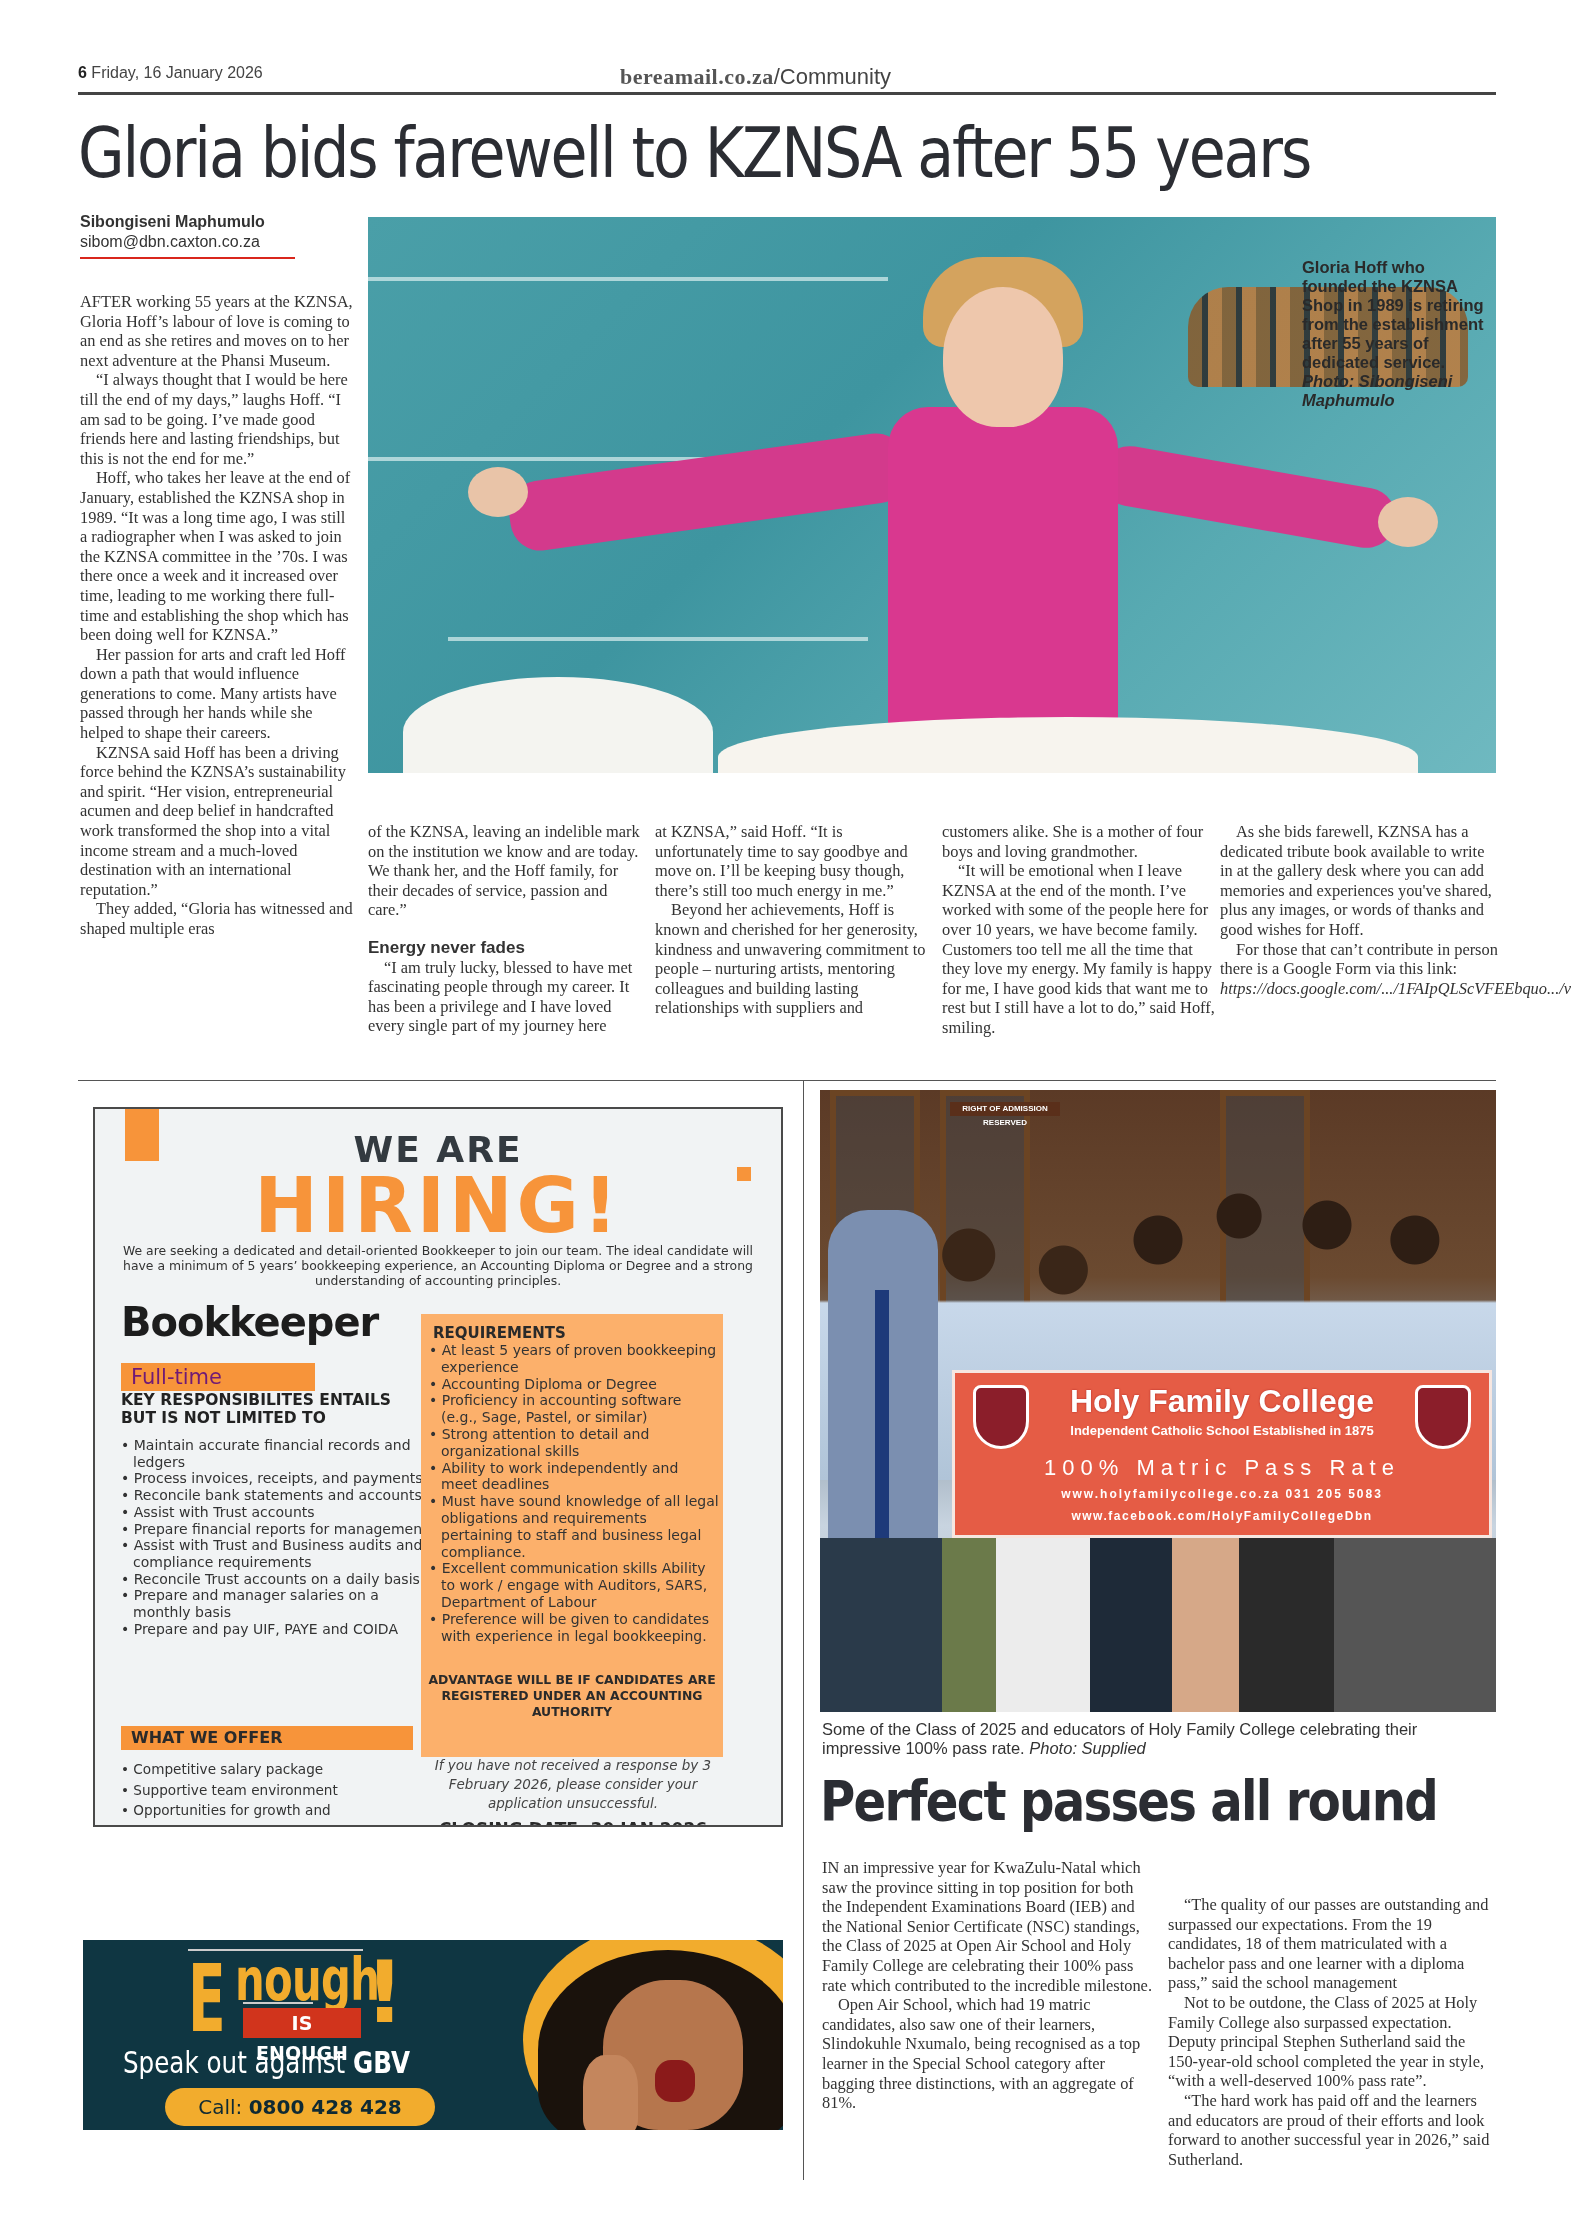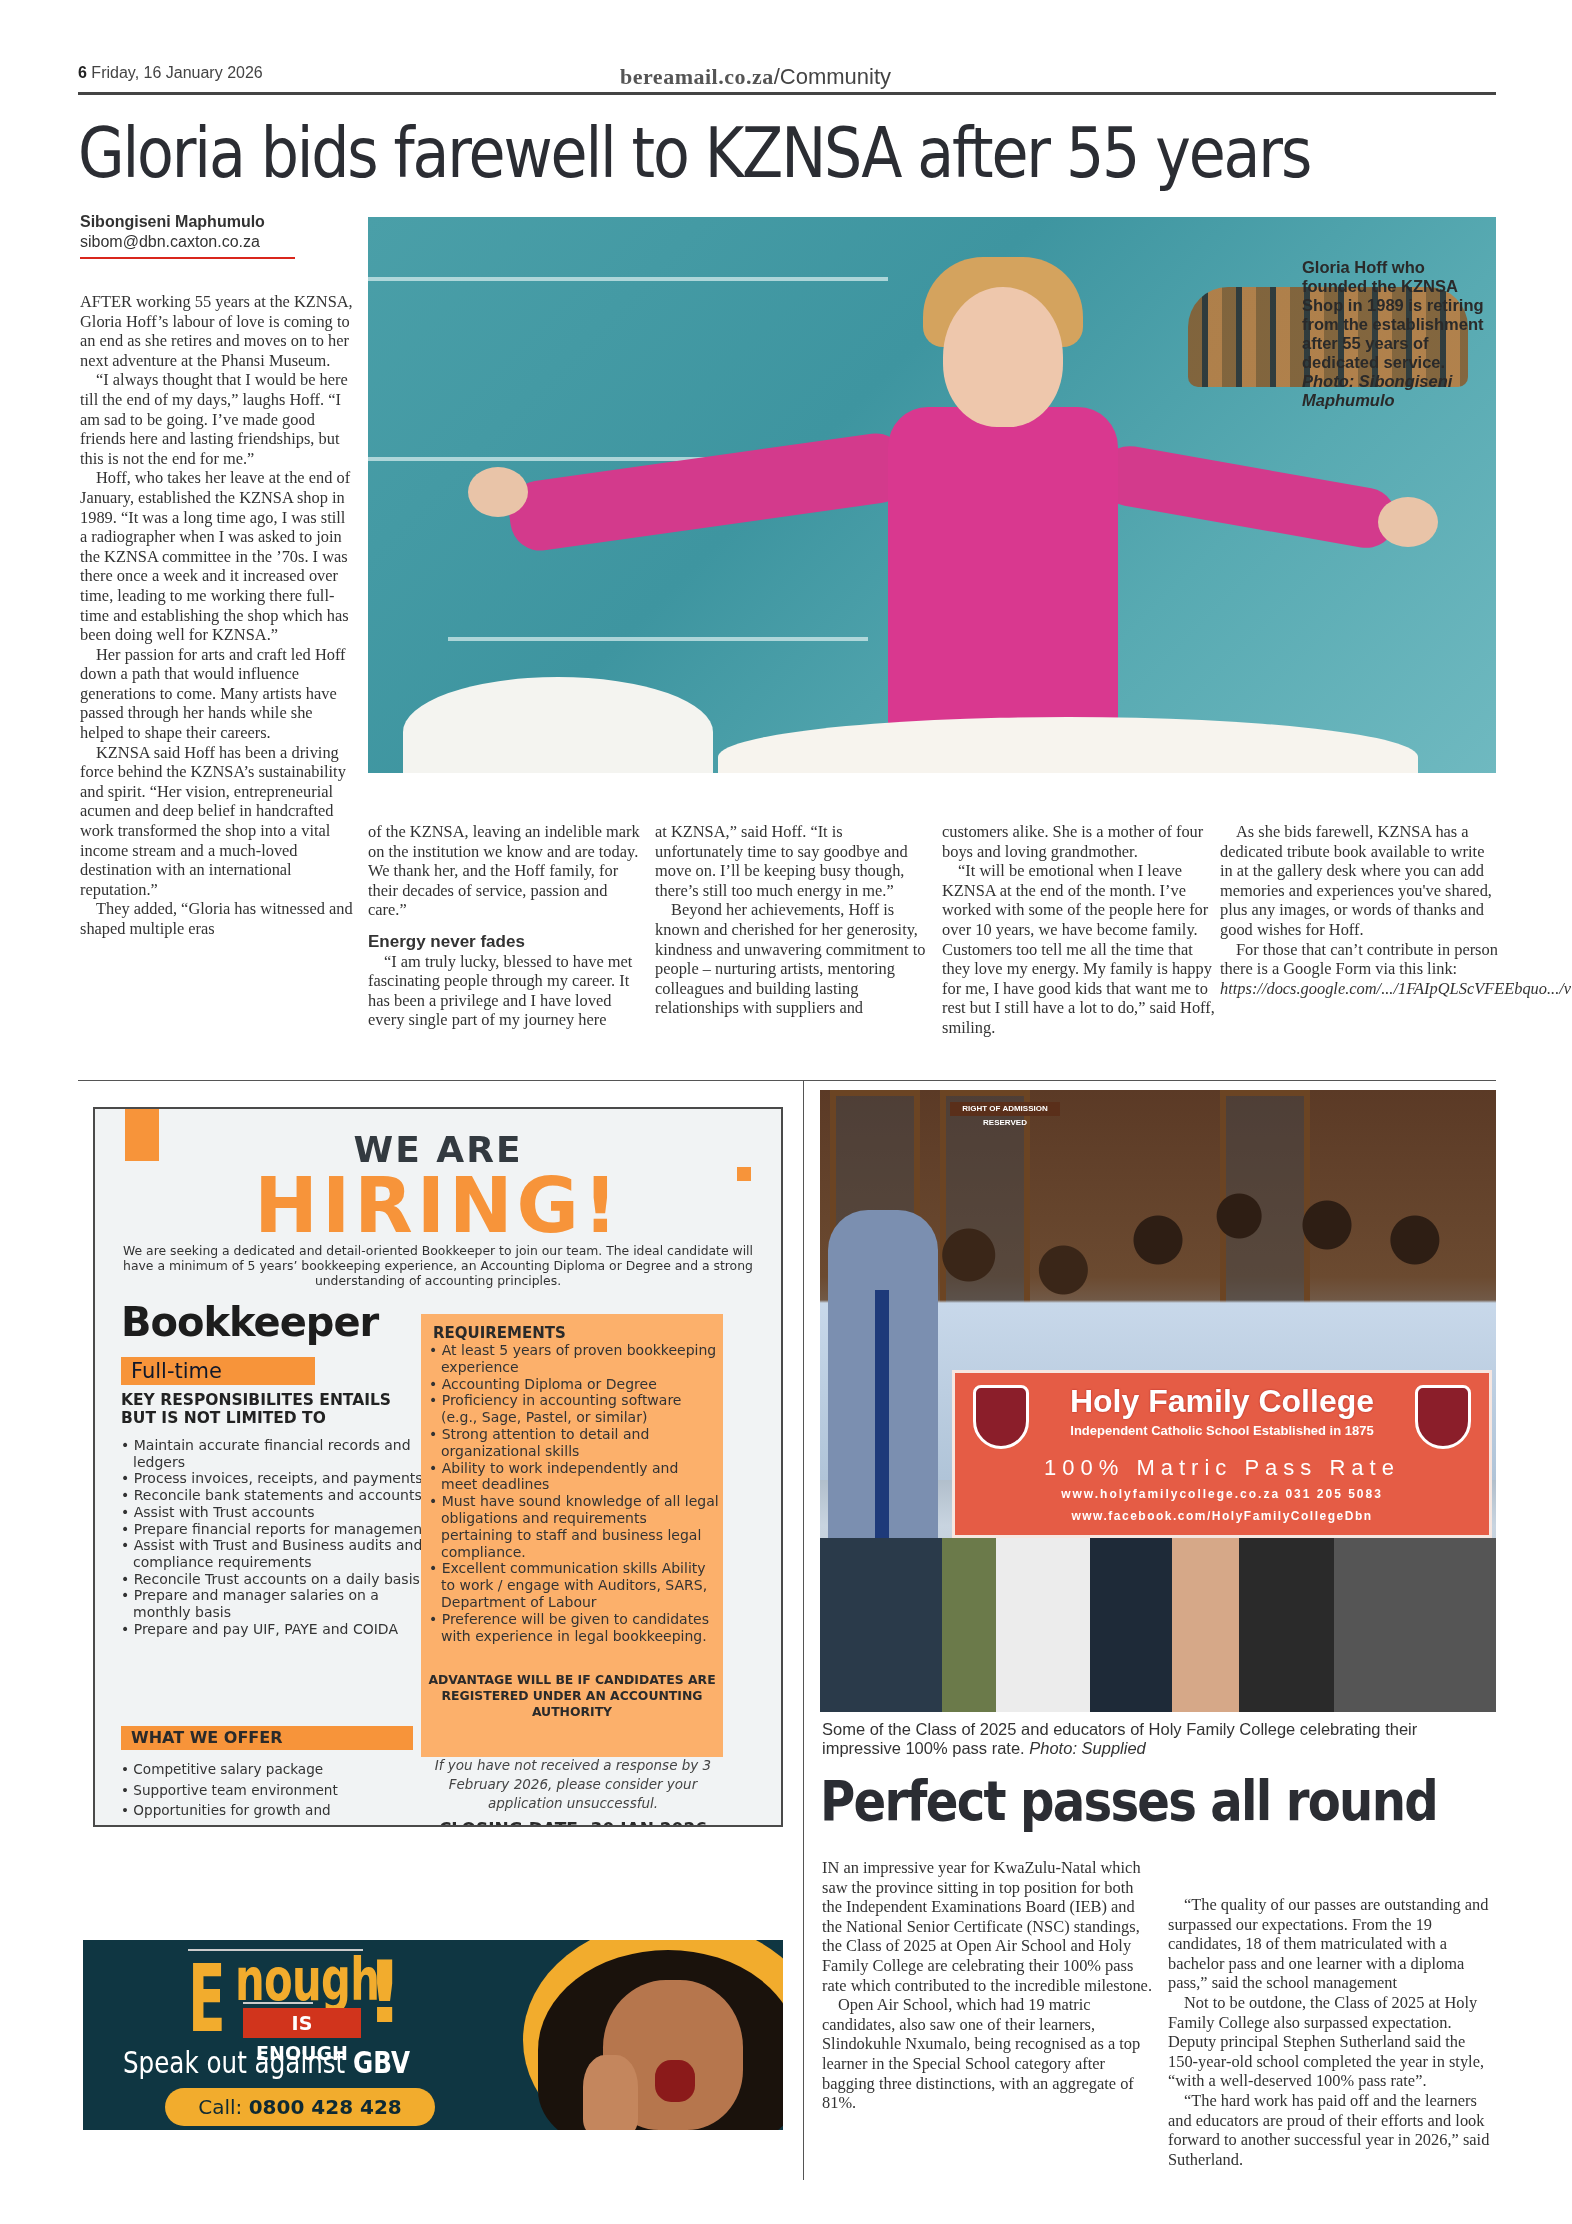--- a/index.html
+++ b/index.html
@@ -36,21 +36,21 @@
 .divider-h{left:78px;top:1080px;width:1418px;height:1px;background:#555}
 .divider-v{left:803px;top:1080px;width:1px;height:1100px;background:#555}
 
 .hire{left:93px;top:1107px;width:690px;height:720px;background:#f1f3f4;border:2px solid #4a4a4a;font-family:"DejaVu Sans",sans-serif;color:#333;overflow:hidden}
 .hire .sq1{position:absolute;left:30px;top:0;width:34px;height:52px;background:#f7943a}
 .hire .sq2{position:absolute;right:30px;top:58px;width:14px;height:14px;background:#f7943a}
 .hire .weare{position:absolute;left:0;width:100%;top:20px;text-align:center;font-size:36px;font-weight:bold;color:#333a40;letter-spacing:2px}
 .hire .hiring{position:absolute;left:0;width:100%;top:52px;text-align:center;font-size:76px;font-weight:bold;color:#f7943a;letter-spacing:4px}
 .hire .intro{position:absolute;left:20px;right:20px;top:134px;text-align:center;font-size:12.4px;line-height:15px;color:#333}
 .hire .role{position:absolute;left:26px;top:190px;font-size:40px;font-weight:bold;color:#1d1d1d;letter-spacing:-1px}
-.hire .ft{position:absolute;left:26px;top:248px;width:194px;height:28px;background:#f7943a;color:#0f172a;font-size:21px;line-height:28px;padding-left:10px}
+.hire .ft{position:absolute;left:26px;top:254px;width:194px;height:28px;background:#f7943a;color:#701a75;font-size:21px;line-height:28px;padding-left:10px}
 .hire .kr-title{position:absolute;left:26px;top:282px;font-size:15.5px;font-weight:bold;line-height:18px;color:#222;width:310px}
 .hire ul{list-style:none}
 .hire .kr-list{position:absolute;left:26px;top:328px;width:310px;font-size:14px;line-height:16.7px;color:#333}
 .hire .kr-list li,.hire .req-list li,.hire .offer-list li{padding-left:12px;text-indent:-12px}
 .hire .kr-list li:before,.hire .req-list li:before,.hire .offer-list li:before{content:"• "}
 .hire .req{position:absolute;left:326px;top:205px;width:302px;height:443px;background:#fcb06b}
 .hire .req-title{position:absolute;left:12px;top:10px;font-size:15px;font-weight:bold;color:#2a2a2a}
 .hire .req-list{position:absolute;left:8px;top:28px;width:290px;font-size:14px;line-height:16.8px;color:#333}
 .hire .adv{position:absolute;left:0;width:100%;top:358px;text-align:center;font-size:12.4px;line-height:16px;font-weight:bold;color:#2a2a2a}
 .hire .offer-head{position:absolute;left:26px;top:617px;width:292px;height:24px;background:#f7943a;font-size:16px;font-weight:bold;color:#2a2a2a;line-height:24px;padding-left:10px}
@@ -129,21 +129,21 @@
   <div class="bowl"></div>
   <div class="bowl2"></div>
 </div>
 <div class="abs caption1">
   <span>Gloria Hoff who founded the KZNSA Shop in 1989 is retiring from the establishment after 55 years of dedicated service.</span>
   <i>Photo: Sibongiseni Maphumulo</i>
 </div>
 
 <div class="col body-text" style="left:368px;top:822px;width:276px;">
   <p class="first">of the KZNSA, leaving an indelible mark on the institution we know and are today. We thank her, and the Hoff family, for their decades of service, passion and care.”</p>
-  <h3 style="font-family:'Liberation Sans',sans-serif;font-size:17px;font-weight:bold;margin-top:12px;color:#333">Energy never fades</h3>
+  <h3 style="font-family:'Liberation Sans',sans-serif;font-size:17px;font-weight:bold;margin-top:18px;color:#333">Energy never fades</h3>
   <p>“I am truly lucky, blessed to have met fascinating people through my career. It has been a privilege and I have loved every single part of my journey here</p>
 </div>
 
 <div class="col body-text" style="left:655px;top:822px;width:276px;">
   <p class="first">at KZNSA,” said Hoff. “It is unfortunately time to say goodbye and move on. I’ll be keeping busy though, there’s still too much energy in me.”</p>
   <p>Beyond her achievements, Hoff is known and cherished for her generosity, kindness and unwavering commitment to people – nurturing artists, mentoring colleagues and building lasting relationships with suppliers and</p>
 </div>
 
 <div class="col body-text" style="left:942px;top:822px;width:276px;">
   <p class="first">customers alike. She is a mother of four boys and loving grandmother.</p>

